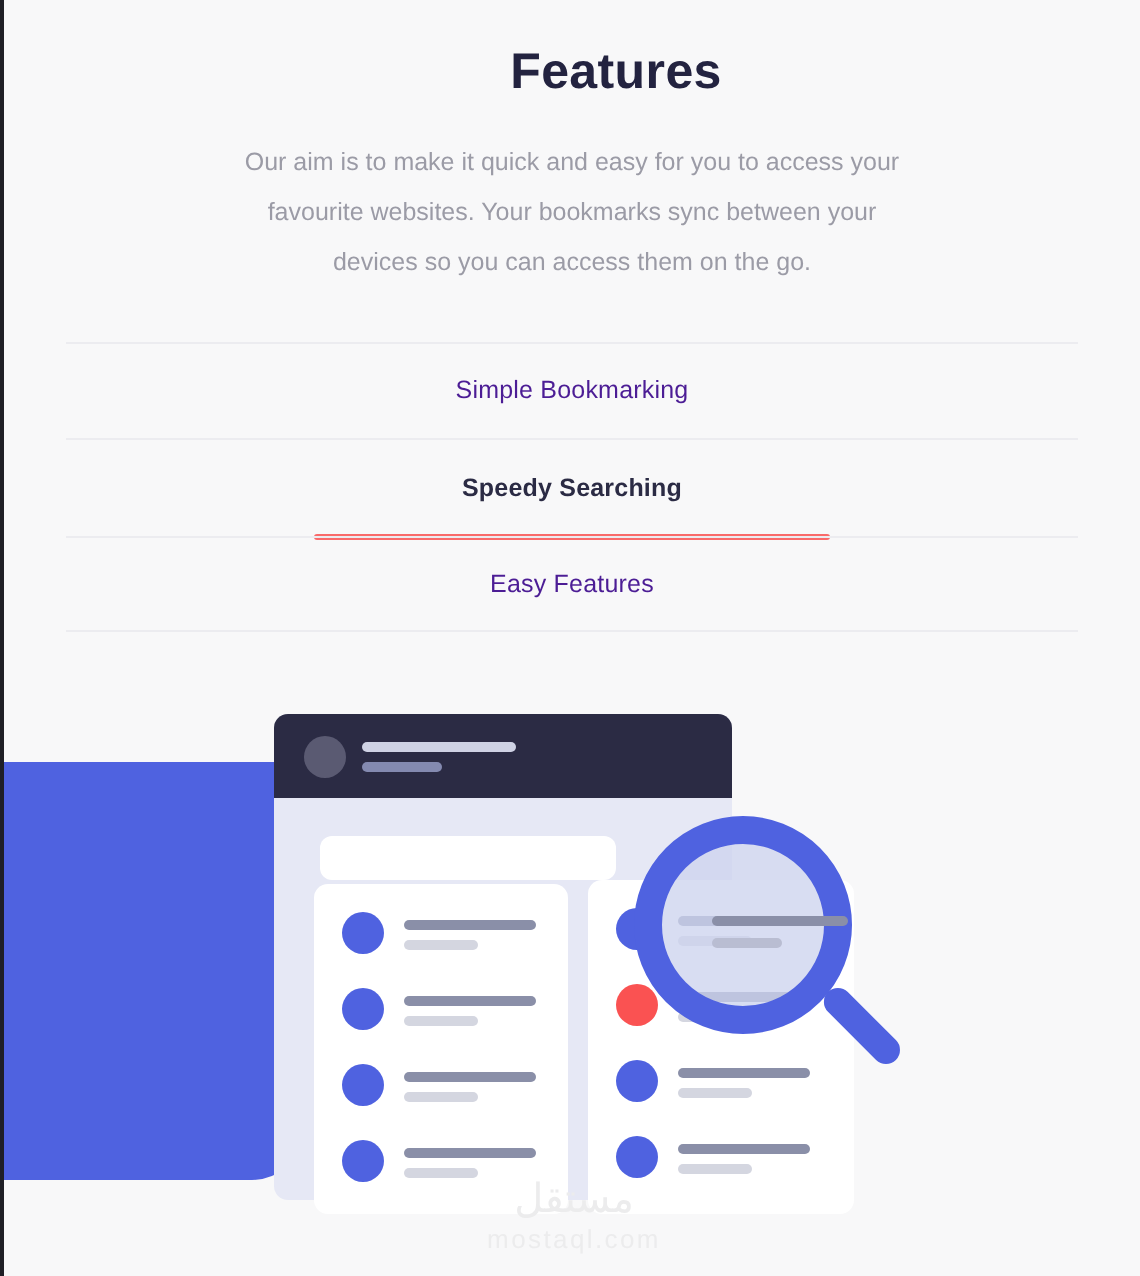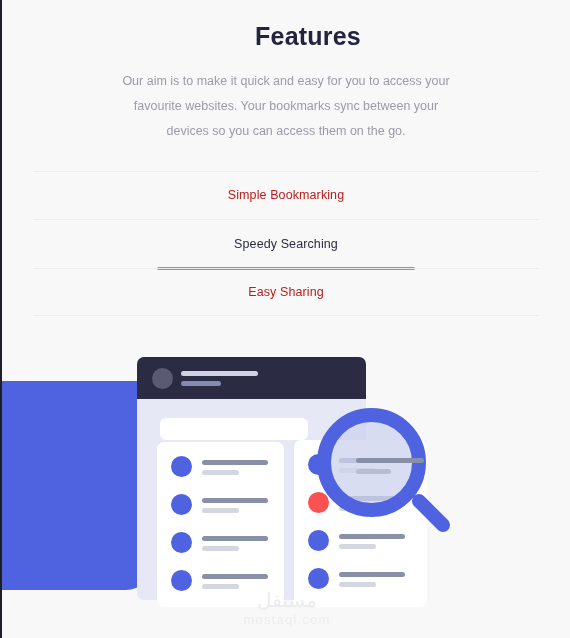--- a/index.html
+++ b/index.html
@@ -56,27 +56,27 @@
     border-top: 1px solid #ececf0;
     cursor: pointer;
   }
 
   .tab:last-child {
     border-bottom: 1px solid #ececf0;
   }
 
   .tab-label {
     font-size: 12.5px;
-    color: #b91c1c;
+    color: #4c1d95;
     letter-spacing: 0.1px;
   }
 
   .tab.is-active .tab-label {
     color: #2b2b44;
-    font-weight: normal;
+    font-weight: bold;
   }
 
   .tab .tab-underline {
     display: none;
   }
 
   .tab.is-active .tab-underline {
     display: block;
     position: absolute;
     left: 50%;
@@ -318,21 +318,21 @@
     <span class="tab-label">Simple Bookmarking</span>
 
   </div>
 
   <div class="tab is-active">
     <span class="tab-label">Speedy Searching</span>
     <span class="tab-underline"></span>
   </div>
 
   <div class="tab">
-    <span class="tab-label">Easy Sharing</span>
+    <span class="tab-label">Easy Features</span>
 
   </div>
 
 </nav>
 
 <div class="illustration">
 
   <div class="blue-block"></div>
 
   <div class="browser">

